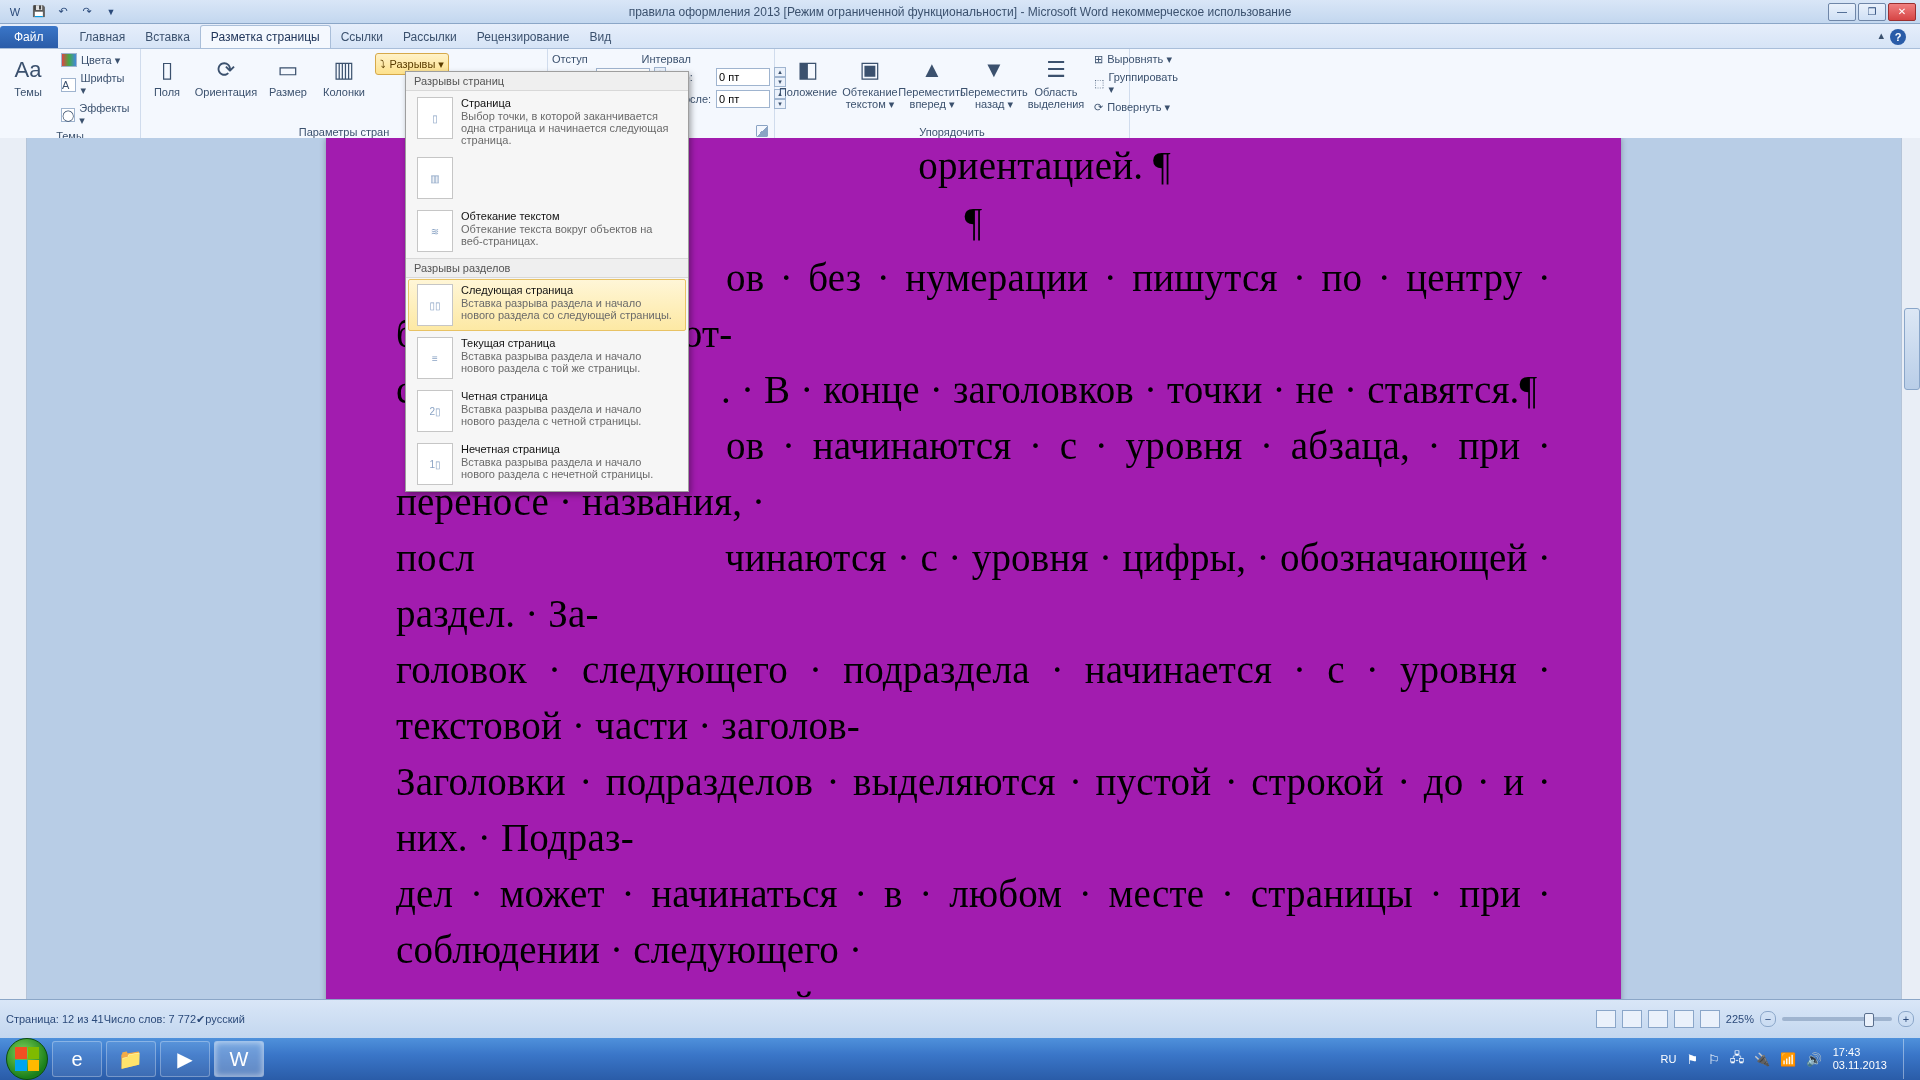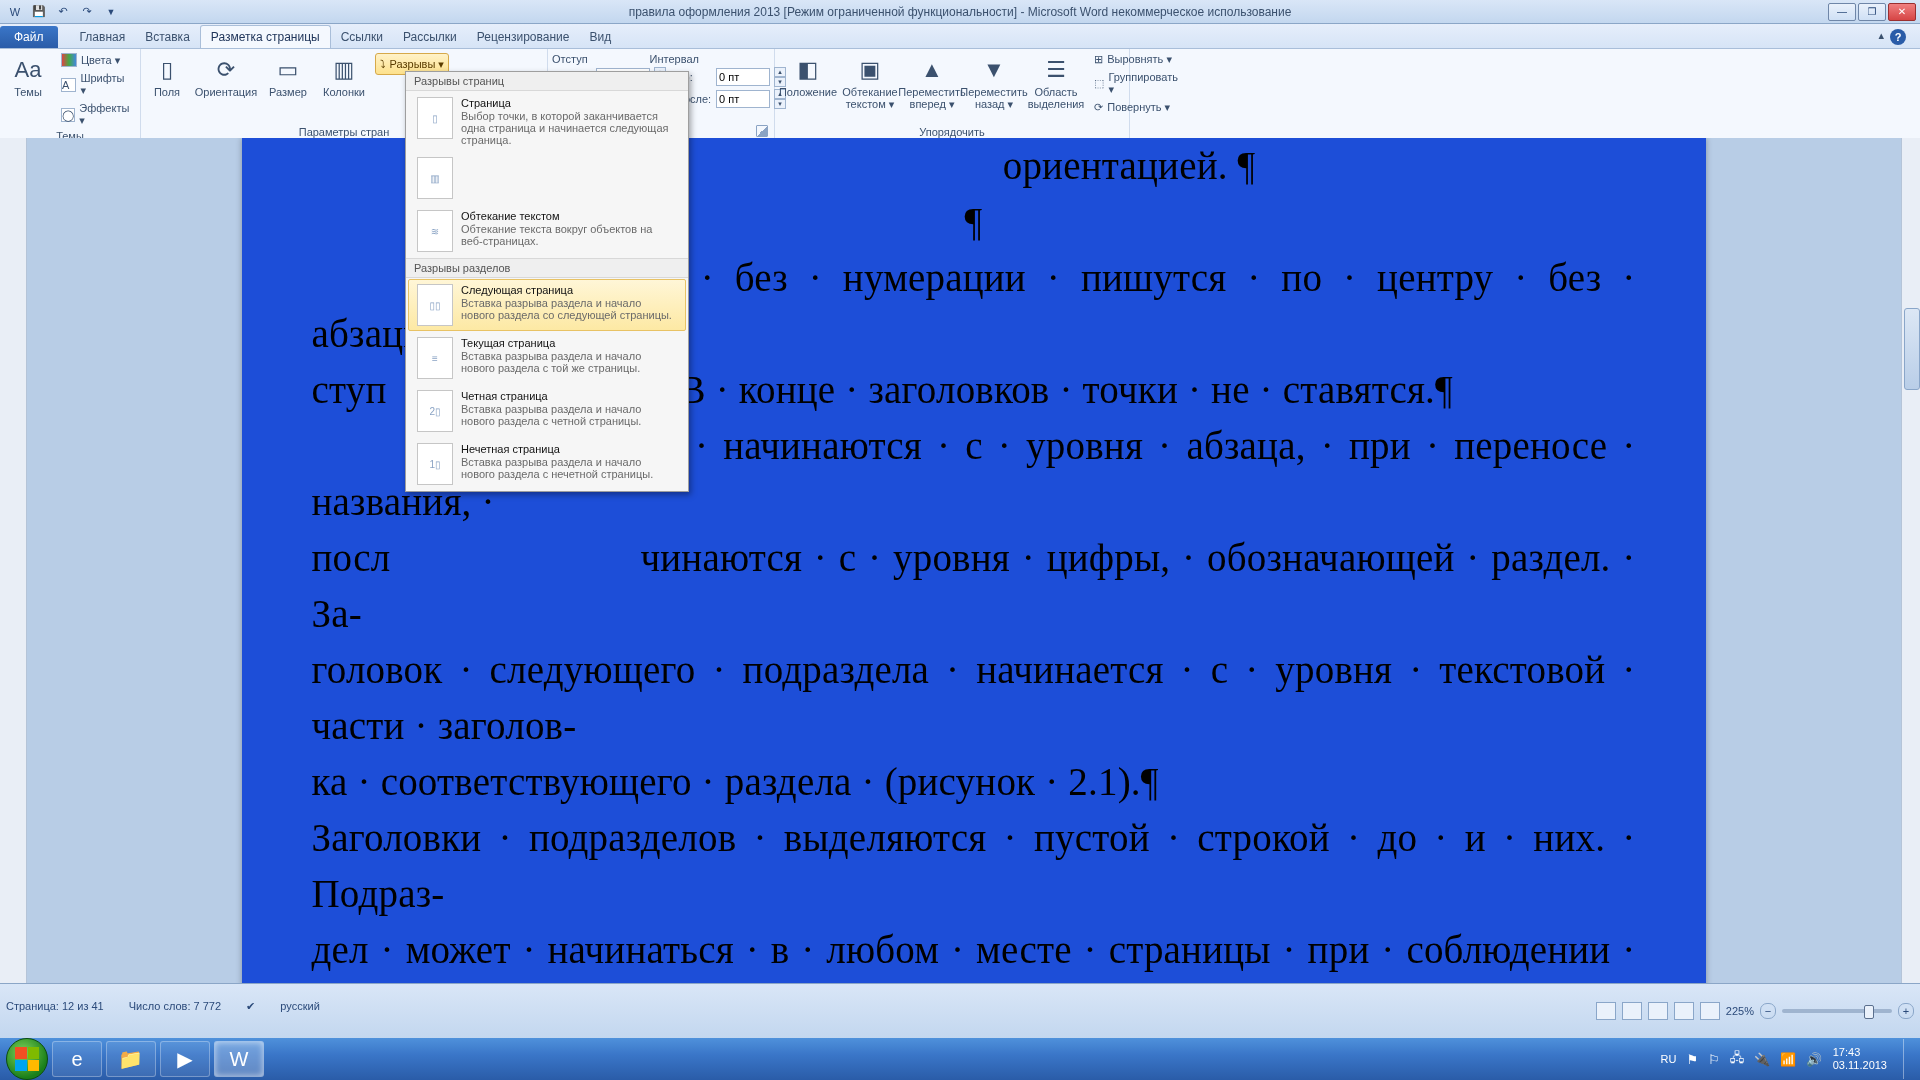--- a/index.html
+++ b/index.html
@@ -38,25 +38,25 @@
 .dd-ico{width:34px;height:40px;flex:none;border:1px solid #c6c6c6;background:#fff;display:flex;align-items:center;justify-content:center;font-size:10px;color:#8aa3c4}
 .dd-txt{flex:1}
 .dd-title{color:#111;margin-bottom:1px}
 .dd-desc{color:#6a6a6a;line-height:12px}
 .ruler-h{height:18px;background:#e9eef6;border-bottom:1px solid #b5c4d8;position:relative;margin-left:26px}
 .ruler-h .page-area{position:absolute;left:42px;width:1380px;height:18px;background:#fff;border-left:1px solid #b5c4d8;border-right:1px solid #b5c4d8}
 .ruler-h .num{position:absolute;top:2px;font-size:10px;color:#5a6f8e}
 .work{position:absolute;top:138px;left:0;right:0;bottom:22px;display:flex;background:#b8cde6}
 .ruler-v{width:26px;background:#e9eef6;border-right:1px solid #b5c4d8}
 .page-wrap{flex:1;overflow:hidden;display:flex;justify-content:center}
-.page{width:1464px;background:#1d4ed8;box-shadow:0 0 6px rgba(0,0,0,.3);padding:0 70px;box-sizing:border-box}
+.page{width:1295px;background:#a21caf;box-shadow:0 0 6px rgba(0,0,0,.3);padding:0 70px;box-sizing:border-box}
 .doc-text{font-family:"Times New Roman",serif;font-size:39px;line-height:56px;color:#000;text-align:justify;letter-spacing:.2px}
 .doc-text p{margin:0}
 .pilcrow{font-family:"Times New Roman",serif}
-.statusbar{position:absolute;left:0;right:0;bottom:42px;height:22px;background:linear-gradient(#d9e6f7,#c3d7ef);border-top:1px solid #8ba6c7;display:flex;padding:16px 6px;font-size:11px;color:#2b4a7a;gap:25px}
+.statusbar{position:absolute;left:0;right:0;bottom:42px;height:22px;background:linear-gradient(#d9e6f7,#c3d7ef);border-top:1px solid #8ba6c7;display:flex;align-items:center;padding:8px 6px;font-size:11px;color:#2b4a7a;gap:0}
 .status-right{margin-left:auto;display:flex;align-items:center;gap:6px}
 .viewbtn{width:18px;height:16px;border:1px solid #8aa6c9;background:#eaf1fb}
 .zoom-track{width:110px;height:4px;background:#9fb4cf;position:relative;border-radius:2px}
 .zoom-thumb{position:absolute;top:-4px;left:82px;width:8px;height:12px;background:#eaf1fb;border:1px solid #5a6f8e;border-radius:2px}
 .taskbar{position:absolute;left:0;right:0;bottom:0;height:42px;background:linear-gradient(#4f91db 0%,#3a76c8 40%,#2a5ca8 100%);display:flex;align-items:center;padding:0 6px;gap:4px}
 .start{width:40px;height:40px;border-radius:50%;background:radial-gradient(circle at 40% 35%,#7fd45a,#1a7f1a 70%);border:1px solid #0d4d0d;display:flex;align-items:center;justify-content:center;position:relative}
 .orb{position:absolute;width:24px;height:24px;display:grid;grid-template-columns:1fr 1fr;grid-template-rows:1fr 1fr;gap:1px}
 .orb span:nth-child(1){background:#f25022}
 .orb span:nth-child(2){background:#7fba00}
 .orb span:nth-child(3){background:#00a4ef}
@@ -202,21 +202,21 @@
           <div class="dd-txt">
             <div class="dd-title">Нечетная страница</div>
             <div class="dd-desc">Вставка разрыва раздела и начало нового раздела с нечетной страницы.</div>
           </div>
         </div>
     </div>
   </div>
 
   <div class="group" style="width:218px">
     <div class="group-body" style="flex-direction:column;gap:0;padding-top:2px">
-      <div style="display:flex;gap:20px">
+      <div style="display:flex;gap:12px">
         <span style="color:#3b516e">Отступ</span>
         <span style="color:#3b516e;margin-left:42px">Интервал</span>
       </div>
       <div style="display:flex;gap:10px">
         <div>
           <div class="spin-row">
               <span style="width:40px">Слева:</span>
               <input value="0 см" style="">
               <div class="spin-arrows">
                 <span>▴</span>
@@ -328,21 +328,20 @@
   <div class="page-wrap">
     <div class="page">
       <div class="doc-text">
         <p style="text-align:right;padding-right:380px"><span>ориентацией. ¶</span></p>
         <p style="text-align:center" class="pilcrow"><span>¶</span></p>
         <p><span style="display:inline-block;width:330px"></span><span>ов · без · нумерации · пишутся · по · центру · без · абзацного · от-</span></p>
         <p><span>ступ</span><span style="display:inline-block;width:250px"></span><span>. · В · конце · заголовков · точки · не · ставятся.¶</span></p>
         <p><span style="display:inline-block;width:330px"></span><span>ов · начинаются · с · уровня · абзаца, · при · переносе · названия, ·</span></p>
         <p><span>посл</span><span style="display:inline-block;width:250px"></span><span>чинаются · с · уровня · цифры, · обозначающей · раздел. · За-</span></p>
         <p><span>головок · следующего · подраздела · начинается · с · уровня · текстовой · части · заголов-</span></p>
-        <p><span>ка · соответствующего · раздела · (рисунок · 2.1).¶</span></p>
         <p><span>        Заголовки · подразделов · выделяются · пустой · строкой · до · и · них. · Подраз-</span></p>
         <p><span>дел · может · начинаться · в · любом · месте · страницы · при · соблюдении · следующего ·</span></p>
         <p><span>условия · – · на · одной · странице · с · подзаголовком · должен · поместиться · текст · этого ·</span></p>
 
       </div>
     </div>
   </div>
 </div>
 
 <div class="scroll-v">

